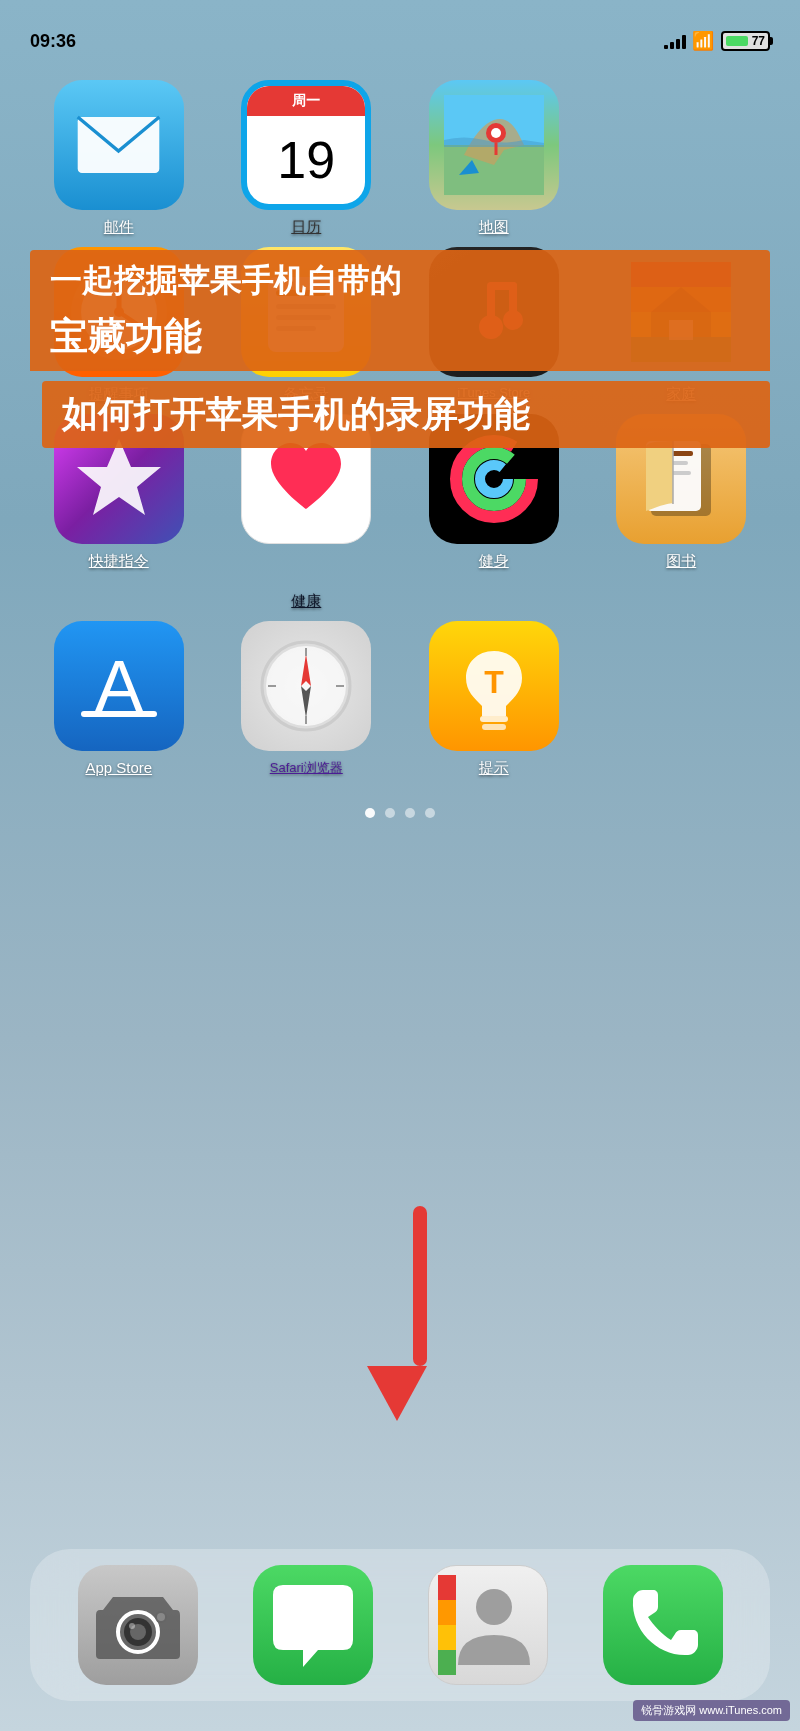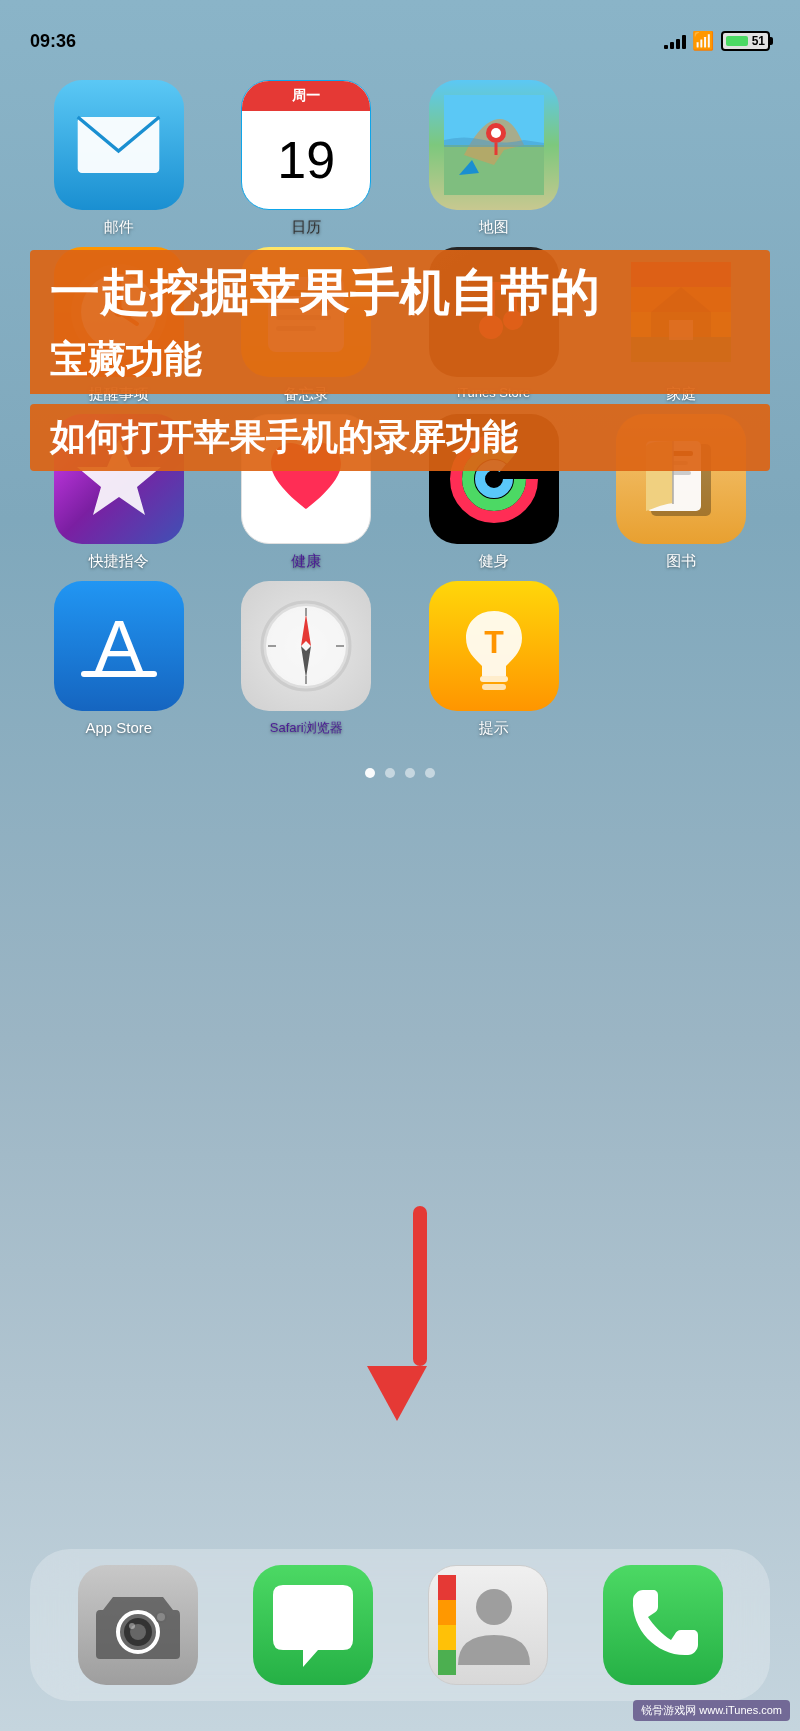--- a/index.html
+++ b/index.html
@@ -96,41 +96,42 @@
       position: relative;
     }
 
     .app-label {
       font-size: 15px;
       color: #fff;
       text-align: left;
       text-shadow: 0 1px 3px rgba(0,0,0,0.5);
       white-space: nowrap;
       font-weight: 400;
+      text-decoration: underline;
     }
 
     
     .icon-mail { background: linear-gradient(180deg, #5bc8f5 0%, #1a8fd1 100%); }
-    .icon-calendar { background: #fff; border: 1px solid #0ea5e9; }
+    .icon-calendar { background: #fff; border: 6px solid #0ea5e9; }
     .icon-photos { background: #fff; }
     .icon-itunes { background: linear-gradient(145deg, #262626 0%, #1a1a1a 100%); }
 
     
     .banner-overlay {
       position: absolute;
       top: 250px;
       left: 0;
       width: 100%;
       padding: 0 30px;
       z-index: 10;
     }
     .banner-line1 {
       background: rgba(220, 100, 20, 0.92);
       color: #fff;
-      font-size: 50px;
+      font-size: 32px;
       font-weight: 800;
       padding: 10px 20px;
       line-height: 1.3;
       border-radius: 4px 4px 0 0;
     }
     .banner-line2 {
       background: rgba(220, 100, 20, 0.92);
       color: #fff;
       font-size: 38px;
       font-weight: 800;
@@ -139,20 +140,21 @@
       margin-bottom: 10px;
     }
     .banner-line3 {
       background: rgba(220, 100, 20, 0.92);
       color: #fff;
       font-size: 36px;
       font-weight: 800;
       padding: 10px 20px;
       border-radius: 4px;
       line-height: 1.3;
+      margin-left: 12px;
     }
 
     
     .arrow-container {
       position: absolute;
       bottom: 310px;
       left: 50%;
       transform: translateX(-10px);
       z-index: 10;
     }
@@ -269,21 +271,21 @@
   <div class="status-right">
     <div class="signal-bars">
       <div class="signal-bar" style="height:4px;"></div>
       <div class="signal-bar" style="height:7px;"></div>
       <div class="signal-bar" style="height:10px;"></div>
       <div class="signal-bar" style="height:14px;"></div>
     </div>
     <span style="font-size:18px;">📶</span>
     <div class="battery">
       <div class="battery-fill"></div>
-      <span style="font-size:12px;font-weight:700;margin-left:2px;">51</span>
+      <span style="font-size:12px;font-weight:700;margin-left:2px;">77</span>
     </div>
   </div>
 </div>
 
 <div class="app-grid-wrapper">
 
   <div class="app-grid row1" style="padding-bottom:0;">
 
     <div class="app-item">
       <div class="app-icon icon-mail">
@@ -396,21 +398,21 @@
       </div>
       <span class="app-label">快捷指令</span>
     </div>
 
     <div class="app-item">
       <div class="app-icon" style="background:#fff;overflow:hidden;border:1px solid #e0e0e0;">
         <svg viewBox="0 0 100 100" width="100" height="100">
           <path d="M50 80 C50 80 15 55 15 35 C15 22 25 14 35 14 C42 14 48 18 50 22 C52 18 58 14 65 14 C75 14 85 22 85 35 C85 55 50 80 50 80 Z" fill="#ff2d55"></path>
         </svg>
       </div>
-      <span class="app-label" style="color:#4c1d95;">健康</span>
+      <span class="app-label" style="color:#0f172a;margin-top:40px;">健康</span>
     </div>
 
     <div class="app-item">
       <div class="app-icon" style="background:#000;overflow:hidden;">
         <svg viewBox="0 0 100 100" width="100" height="100">
 
           <circle cx="50" cy="50" r="38" fill="none" stroke="#ff2d55" stroke-width="12" stroke-dasharray="200 40"></circle>
           <circle cx="50" cy="50" r="26" fill="none" stroke="#4cd964" stroke-width="12" stroke-dasharray="140 24"></circle>
           <circle cx="50" cy="50" r="14" fill="none" stroke="#5ac8fa" stroke-width="10" stroke-dasharray="75 15"></circle>
         </svg>

